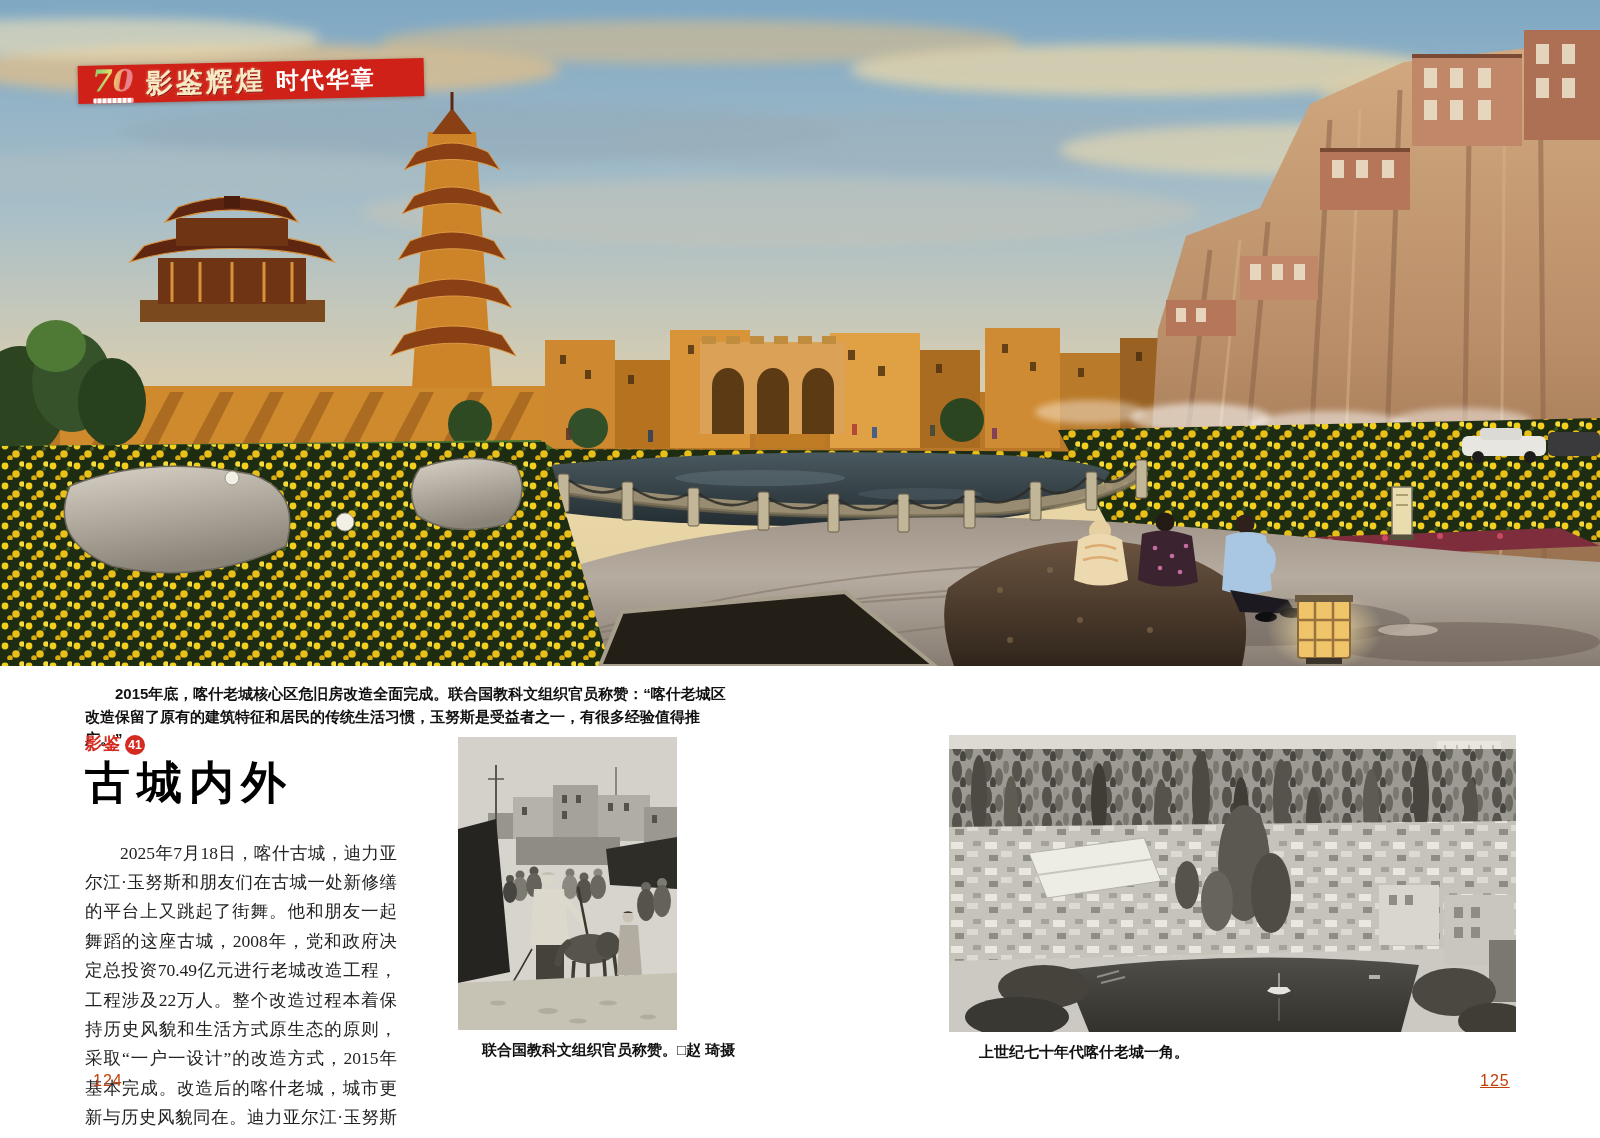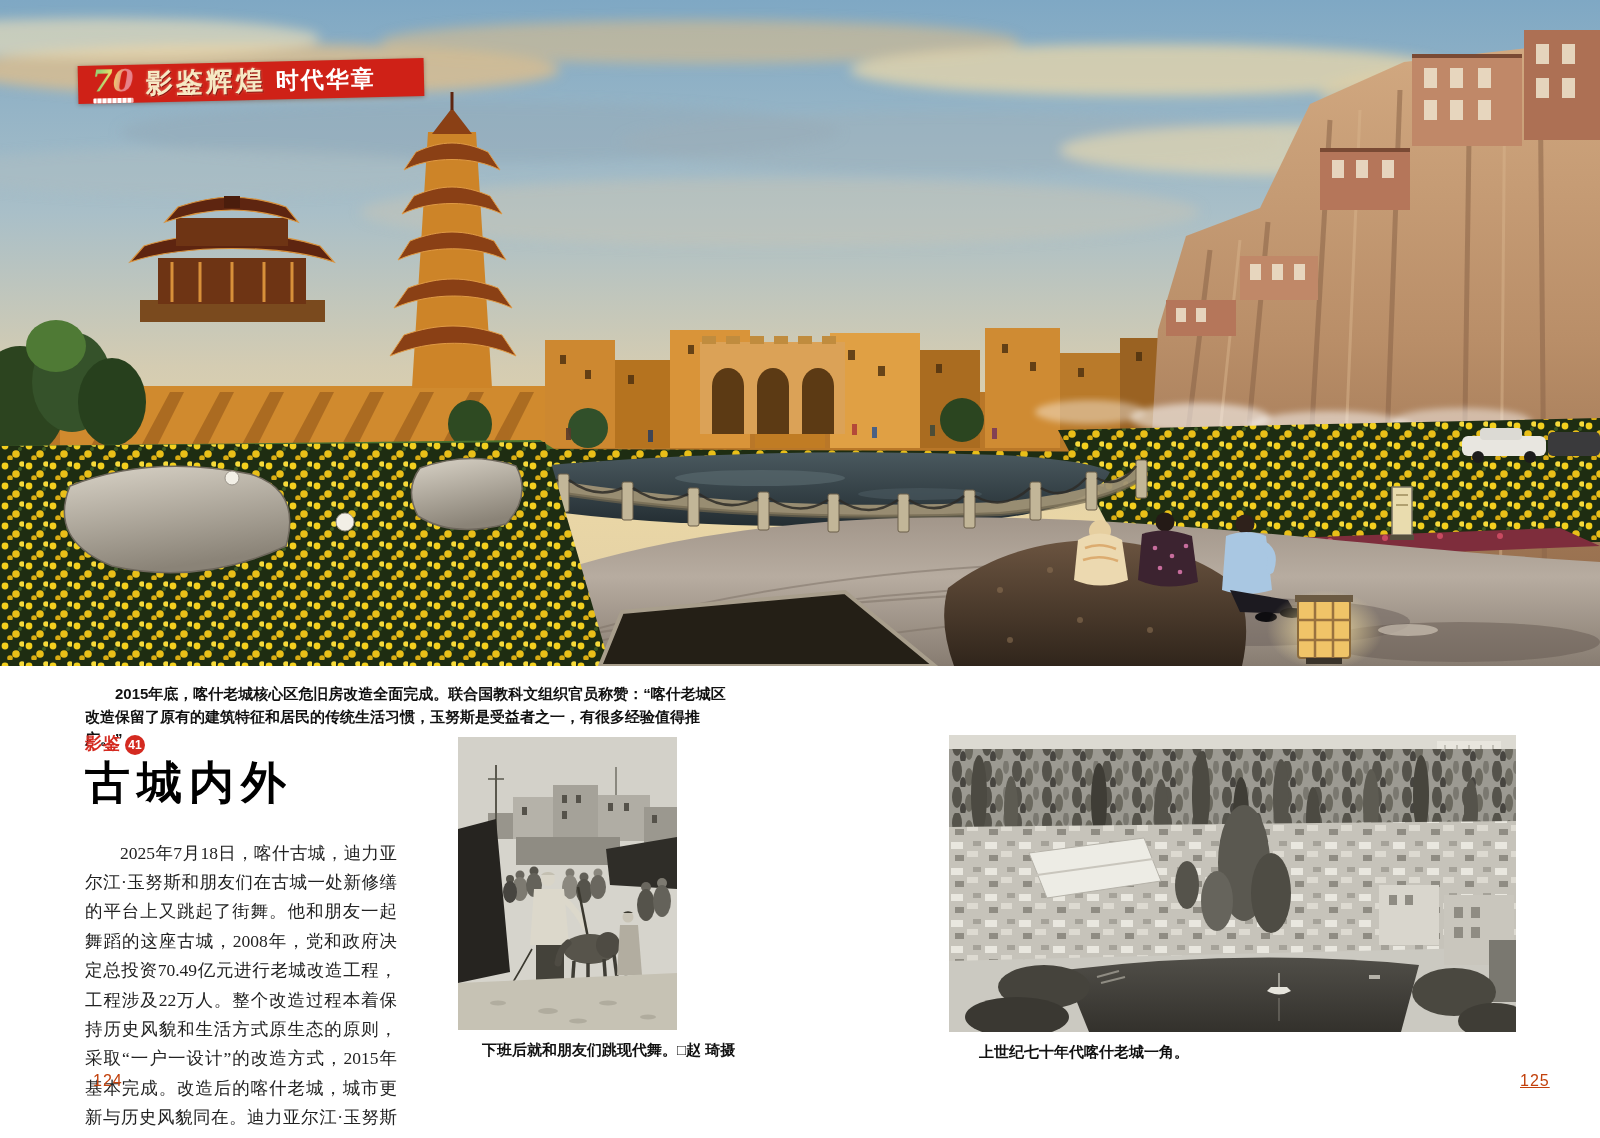--- a/index.html
+++ b/index.html
@@ -38,21 +38,21 @@
   .figure{position:absolute;}
   .fig1{left:458px;top:737px;width:219px;}
   .fig2{left:949px;top:735px;width:567px;}
   .figure svg{display:block;}
   .fig-caption{margin-top:11px;font-size:15px;font-weight:bold;color:#111;white-space:nowrap;}
   .fig1 .fig-caption{padding-left:24px;}
   .fig2 .fig-caption{padding-left:30px;}
   
   .pagenum{position:absolute;top:1072px;font-size:16px;color:#c2410c;letter-spacing:1px;}
   .pagenum.left{left:93px;}
-  .pagenum.right{left:1520px;text-decoration:underline;}
+  .pagenum.right{left:1480px;text-decoration:underline;}
 </style>
 </head>
 <body>
 
 <div class="page">
 
   <div class="hero">
     <svg width="1600" height="666" viewBox="0 0 1600 666">
       <defs>
         <linearGradient id="skyGrad" x1="0" y1="0" x2="0" y2="1">
@@ -517,21 +517,21 @@
       <polygon points="0,246 219,236 219,293 0,293" fill="#c6c2b4"></polygon>
       <g fill="#a8a496" opacity="0.7">
           <ellipse cx="40" cy="266" rx="8" ry="2.5"></ellipse>
           <ellipse cx="90" cy="274" rx="10" ry="3"></ellipse>
           <ellipse cx="150" cy="266" rx="9" ry="2.5"></ellipse>
           <ellipse cx="190" cy="280" rx="8" ry="2.5"></ellipse>
           <ellipse cx="120" cy="284" rx="9" ry="2.5"></ellipse>
         </g>
     </svg>
     <figcaption class="fig-caption">
-      <span>下班后就和朋友们跳现代舞。</span><span>□赵 琦摄</span>
+      <span>联合国教科文组织官员称赞。</span><span>□赵 琦摄</span>
     </figcaption>
   </figure>
 
   <figure class="figure fig2" style="margin:0;">
     <svg width="567" height="297" viewBox="0 0 567 297">
       <defs>
         <pattern id="bwTreePat" width="30" height="26" patternUnits="userSpaceOnUse">
           <rect width="30" height="26" fill="#9c9a92"></rect>
           <ellipse cx="8" cy="10" rx="5" ry="11" fill="#55534b"></ellipse>
           <ellipse cx="20" cy="16" rx="4" ry="9" fill="#6b695f"></ellipse>

